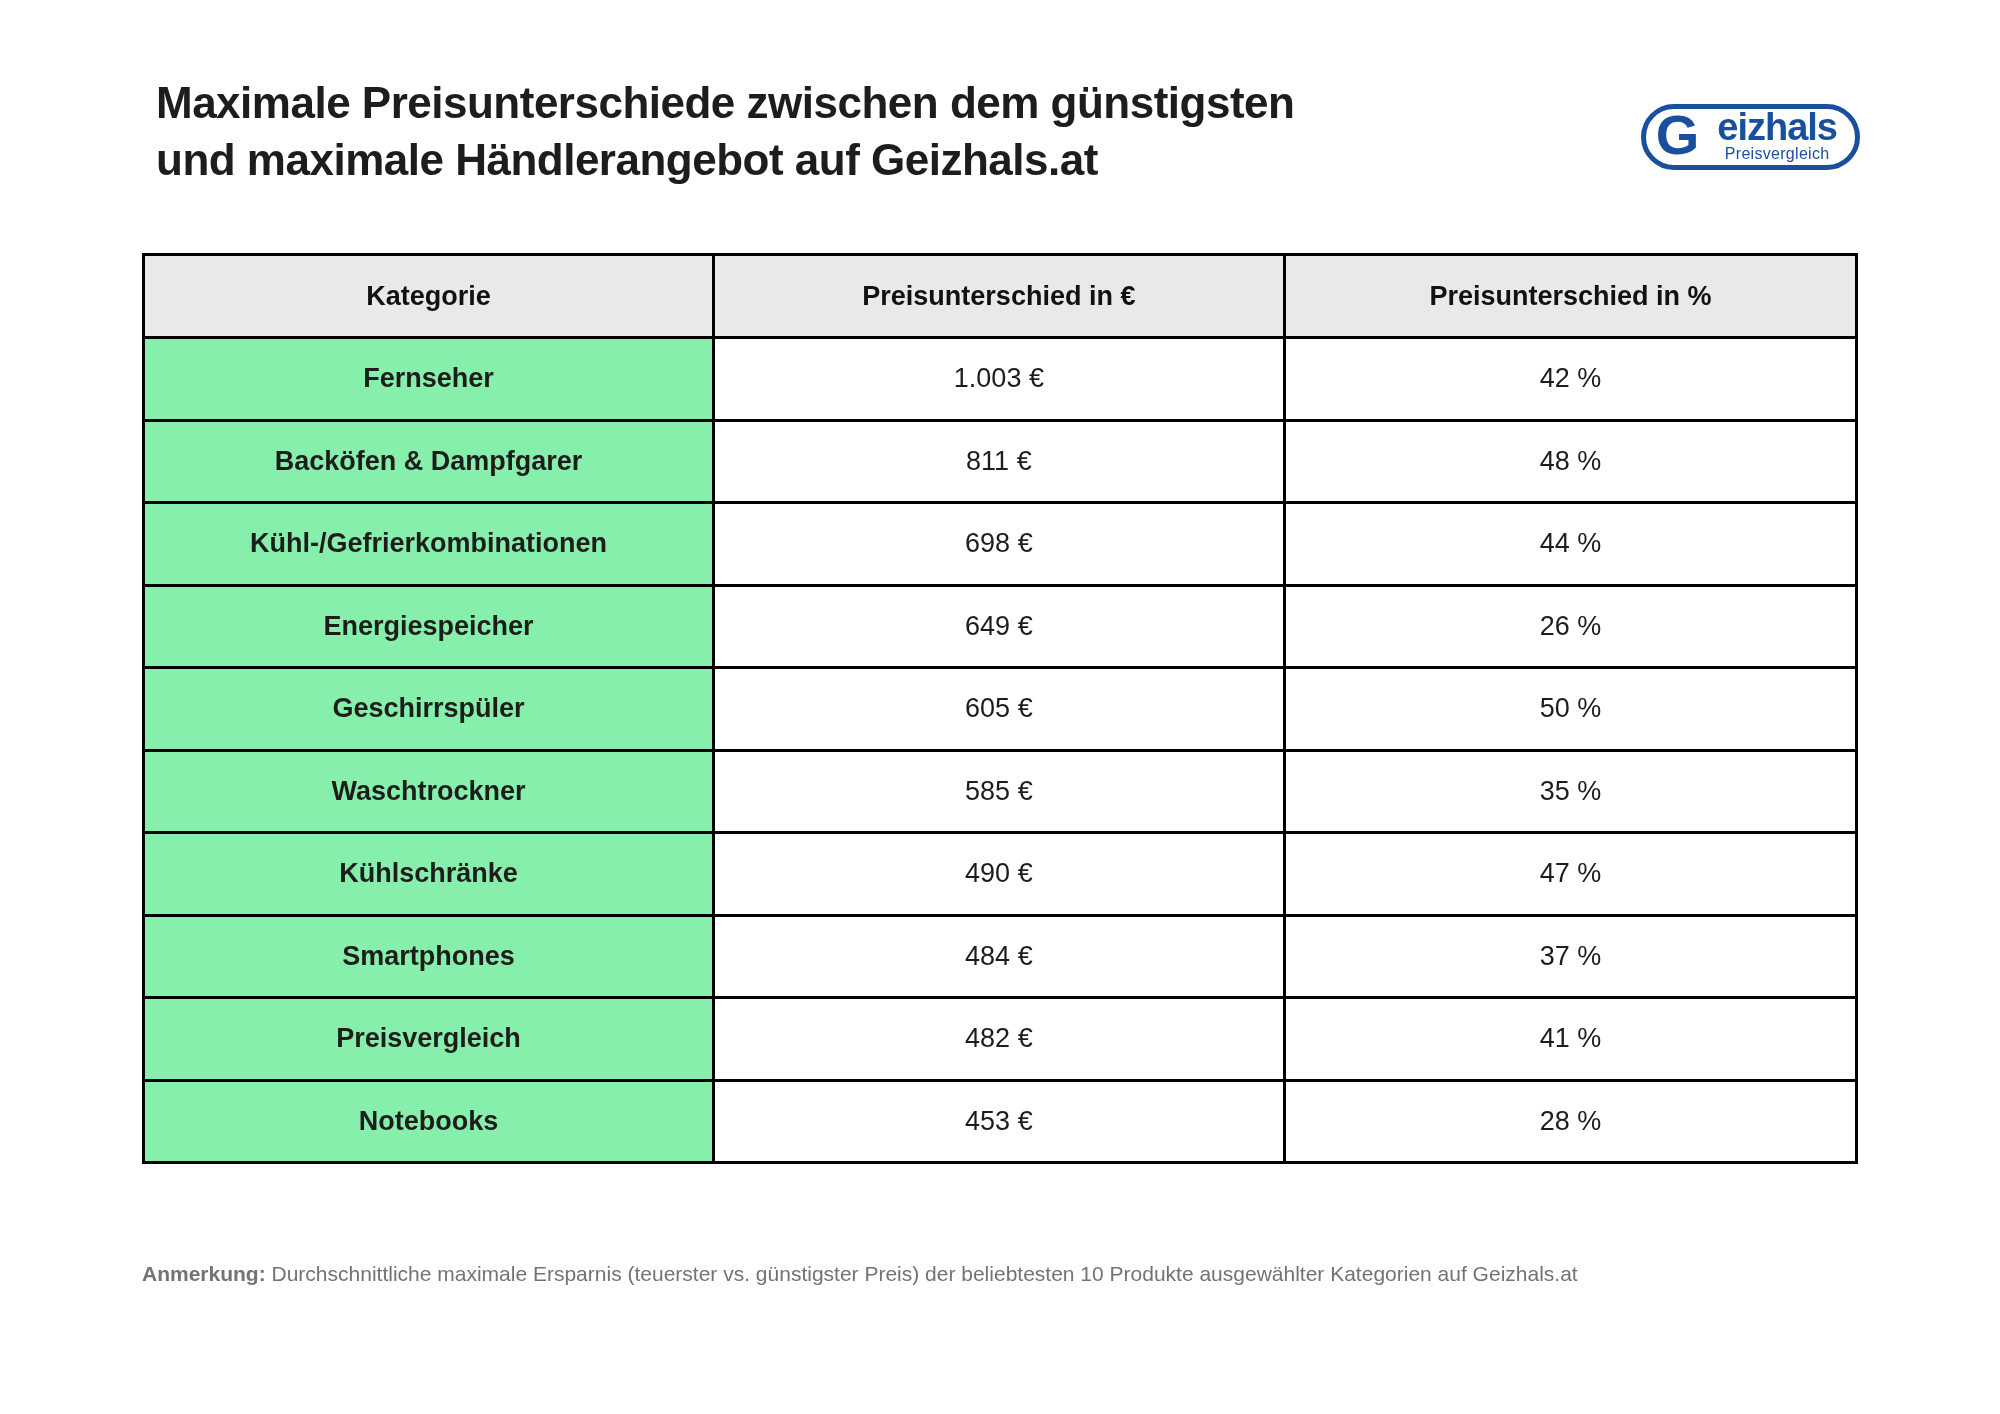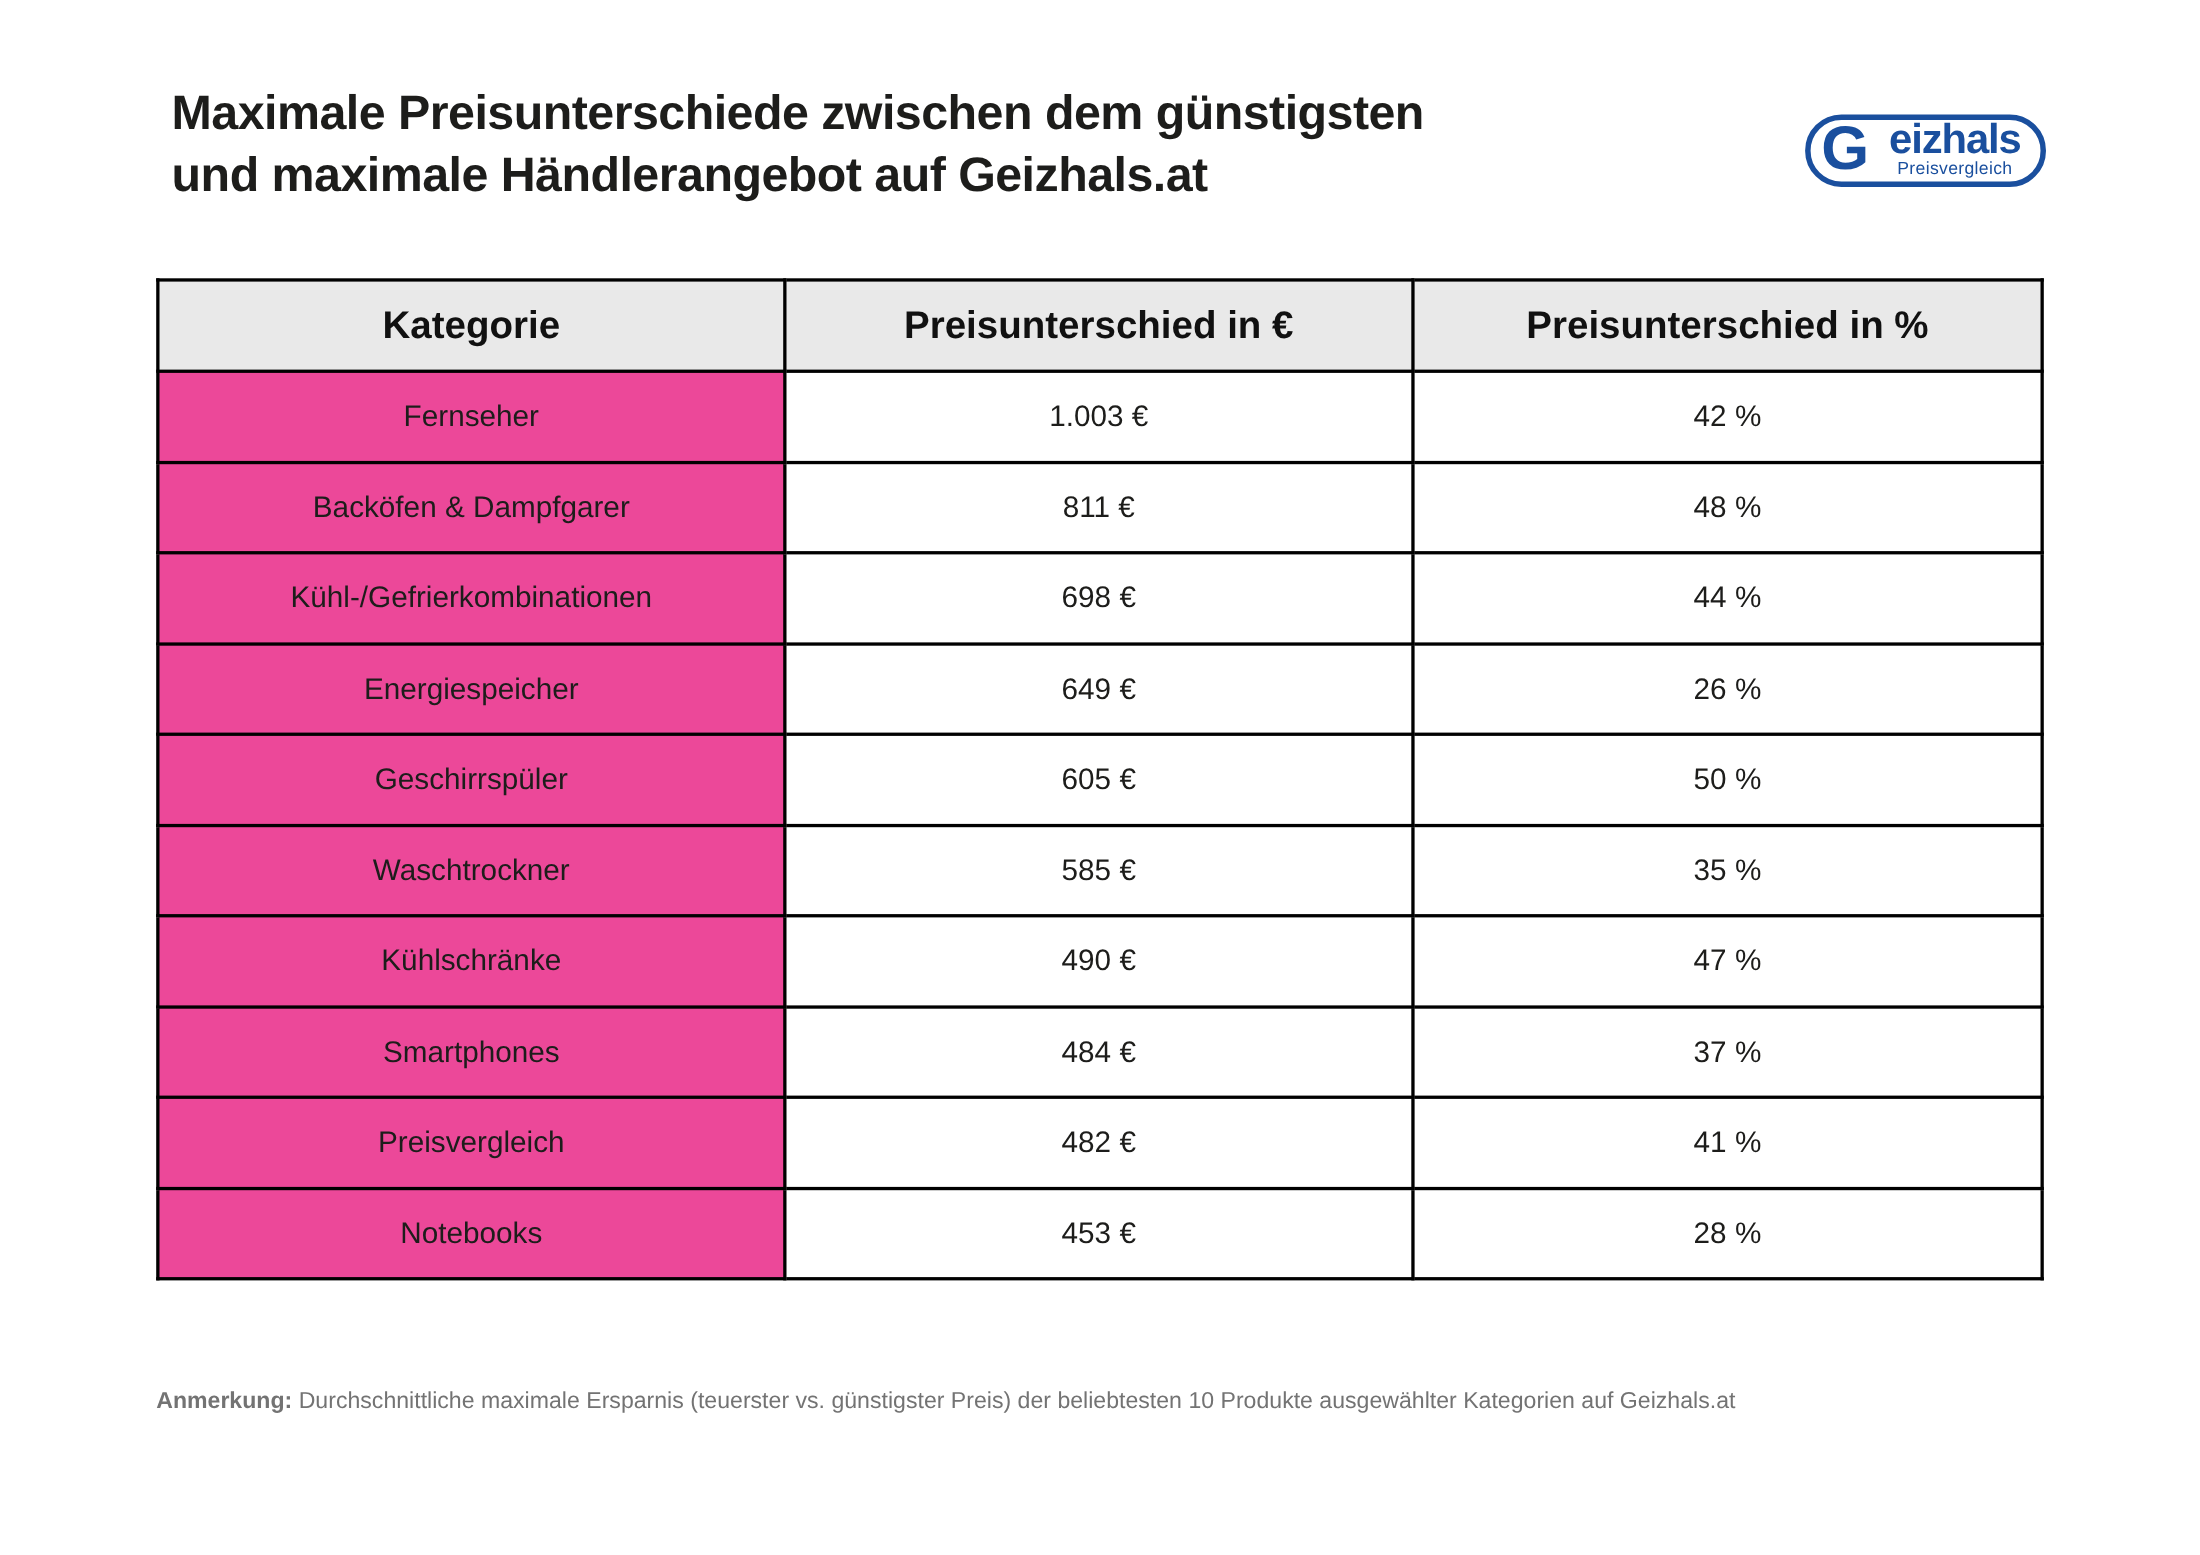--- a/index.html
+++ b/index.html
@@ -80,33 +80,34 @@
   .price-table th,
   .price-table td {
     border: 3px solid #000000;
     text-align: center;
     vertical-align: middle;
     padding: 0;
   }
   .price-table th {
     height: 83px;
     background: #e9e9e9;
-    font-size: 35px;
+    font-size: 27px;
     font-weight: bold;
     color: #111111;
   }
   .price-table td {
     height: 82.5px;
     font-size: 27px;
     font-weight: normal;
     background: #ffffff;
     color: #1d1d1b;
   }
   .price-table td.cat {
-    background: #ec4899;
+    background: #86efac;
+    font-weight: bold;
   }
 
   
   .footnotes {
     position: absolute;
     left: 142px;
     top: 1258px;
     font-size: 21px;
     line-height: 31px;
     color: #737373;

